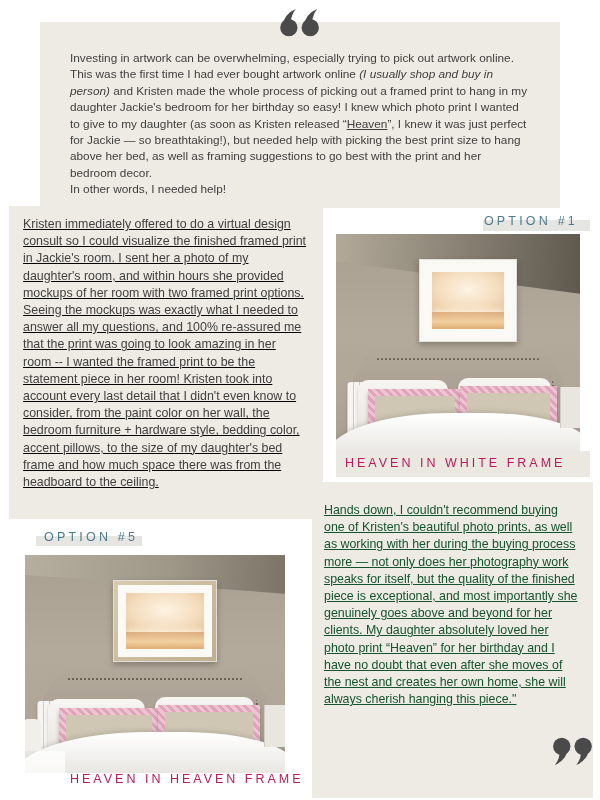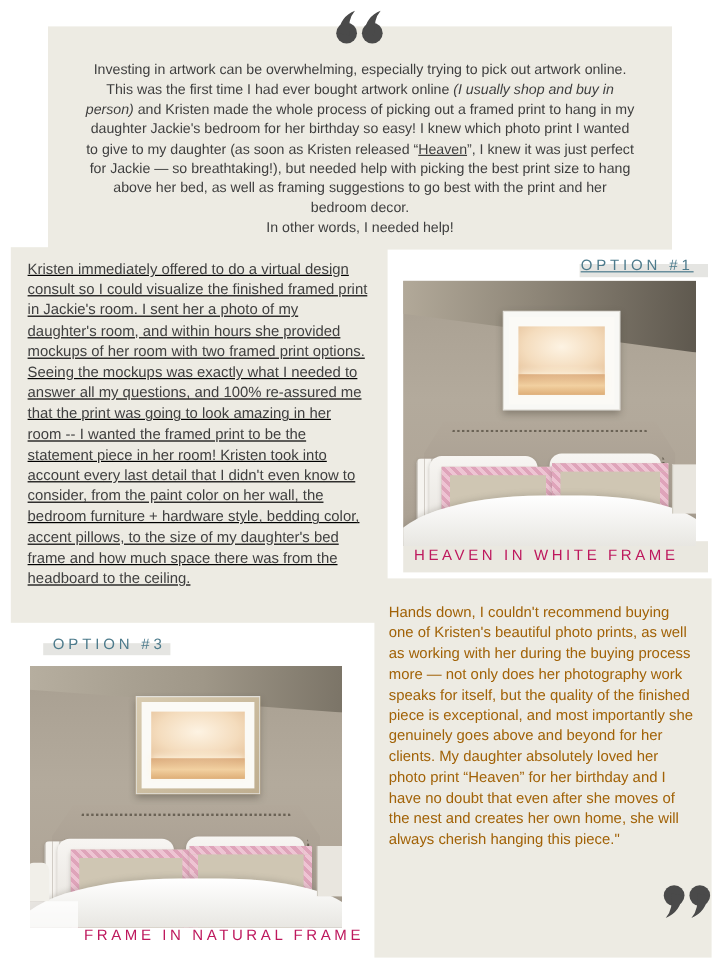--- a/index.html
+++ b/index.html
@@ -3,41 +3,41 @@
 <meta charset="utf-8">
 <style>
   html,body{margin:0;padding:0;background:#ffffff;}
   body{font-family:"Liberation Sans",sans-serif;}
   #page{position:relative;width:600px;height:800px;background:#ffffff;overflow:hidden;}
 
   .beige-box{position:absolute;background:#edebe3;}
 
   
   .top-box{left:40px;top:22px;width:520px;height:186px;}
-  .quote-text{margin:0;padding:28px 30px 0;font-size:11.8px;line-height:16.4px;color:#3e3e3e;text-align:center;}
+  .quote-text{margin:0;padding:28px 30px 0;font-size:11.8px;line-height:16.4px;color:#3e3e3e;}
   .quote-text .it{font-style:italic;}
   .quote-text .ul{text-decoration:underline;}
   .lastline{display:block;}
 
   .qicon{position:absolute;width:40px;height:30px;}
   .qicon svg{display:block;}
   .qicon.open{left:280px;top:8px;}
   .qicon.close{left:552px;top:736px;}
   .qicon.close svg{transform:rotate(180deg);}
 
   
   .mid-left{left:9px;top:206px;width:314px;height:313px;text-decoration:underline;}
   .mid-left p{margin:0;padding:10px 16px 0 14px;font-size:12.4px;line-height:17.2px;color:#3f3f3f;}
 
   
   .label-strip{position:absolute;background:#e5e5e2;}
   .strip1{left:483px;top:220px;width:107px;height:11px;}
   .strip2{left:36px;top:536px;width:106px;height:10px;}
   .opt-label{position:absolute;font-size:12.5px;letter-spacing:3.2px;color:#4d7b8c;}
-  .opt1{top:214px;right:22px;text-decoration:underline;}
+  .opt1{top:214px;right:22px;}
   .opt2{left:44px;top:530px;}
 
   .caption-strip{position:absolute;left:336px;top:451px;width:254px;height:26px;background:#eae8e0;}
   .caption{position:absolute;font-size:12.5px;letter-spacing:3px;color:#be185d;}
   .cap1{left:345px;top:456px;}
   .cap2{left:70px;top:772px;}
 
   
   .photo{position:absolute;overflow:hidden;background:linear-gradient(180deg,#a89f91 0%,#b3aa9c 45%,#b0a698 75%,#a79d8f 100%);}
   .photo1{left:336px;top:234px;width:244px;height:221px;}
@@ -66,21 +66,21 @@
   .pp.r{left:51%;top:69%;width:34%;height:29%;}
 
   .bed{position:absolute;left:-4%;right:-4%;bottom:-3%;height:22%;background:linear-gradient(180deg,#ffffff,#ecebe7 70%,#e4e2dd);border-radius:48% 40% 0 0/90% 70% 0 0;box-shadow:0 -2px 4px rgba(120,115,105,.25);}
   .nightstand{position:absolute;right:-1%;bottom:12%;width:9%;height:19%;background:#e9e6df;box-shadow:inset 1px 0 0 #cfcbc1;}
   .lamp{position:absolute;left:-1%;bottom:10%;width:7%;height:15%;background:#f1efe9;border-radius:6px 6px 0 0;}
 
   .white-overlay{position:absolute;left:25px;top:751px;width:40px;height:27px;background:rgba(255,255,255,.72);}
 
   
   .bottom-right{left:312px;top:482px;width:281px;height:316px;}
-  .bottom-right p{margin:0;padding:20px 12px 0 12px;font-size:12.4px;line-height:17.2px;color:#a16207;}
+  .bottom-right p{margin:0;padding:20px 12px 0 12px;font-size:12.4px;line-height:17.2px;color:#14532d;text-decoration:underline;}
   .attribution{position:absolute;left:12px;right:12px;bottom:20px;text-align:center;}
   .attr-name{position:relative;display:block;font-size:12px;letter-spacing:3px;color:#4a4a4a;}
   .attr-rule{position:absolute;left:26px;right:26px;bottom:2px;border-top:1px solid #757575;}
   .attr-name b{position:relative;font-weight:normal;}
   .attr-handle{display:block;margin-top:3px;font-size:12px;letter-spacing:2.4px;color:#4a4a4a;}
 </style>
 </head>
 <body>
 
 <div id="page">
@@ -144,21 +144,21 @@
         <path d="M17,0 Q4,5 2,20 L12,22 Q10,8 17,0 Z"></path>
         <g transform="translate(23,0)">
           <circle cx="9.5" cy="20" r="9.3"></circle>
           <path d="M17,0 Q4,5 2,20 L12,22 Q10,8 17,0 Z"></path>
         </g>
       </g>
     </svg>
   </div>
 
   <div class="label-strip strip2"></div>
-  <div class="opt-label opt2">OPTION #3</div>
+  <div class="opt-label opt2">OPTION #5</div>
 
   <div class="photo photo2">
     <div class="ceiling"></div>
     <div class="frame">
       <div class="mat">
         <div class="print">
           <div class="horizon"></div>
         </div>
       </div>
     </div>
@@ -168,15 +168,15 @@
     <div class="pillow lumbar"></div>
     <div class="pillow pw l"></div>
     <div class="pillow pw r"></div>
     <div class="pillow pp l"></div>
     <div class="pillow pp r"></div>
     <div class="bed"></div>
     <div class="nightstand"></div>
     <div class="lamp"></div>
   </div>
   <div class="white-overlay"></div>
-  <div class="caption cap2">FRAME IN NATURAL FRAME</div>
+  <div class="caption cap2">HEAVEN IN HEAVEN FRAME</div>
 
 </div>
 
 </body></html>

